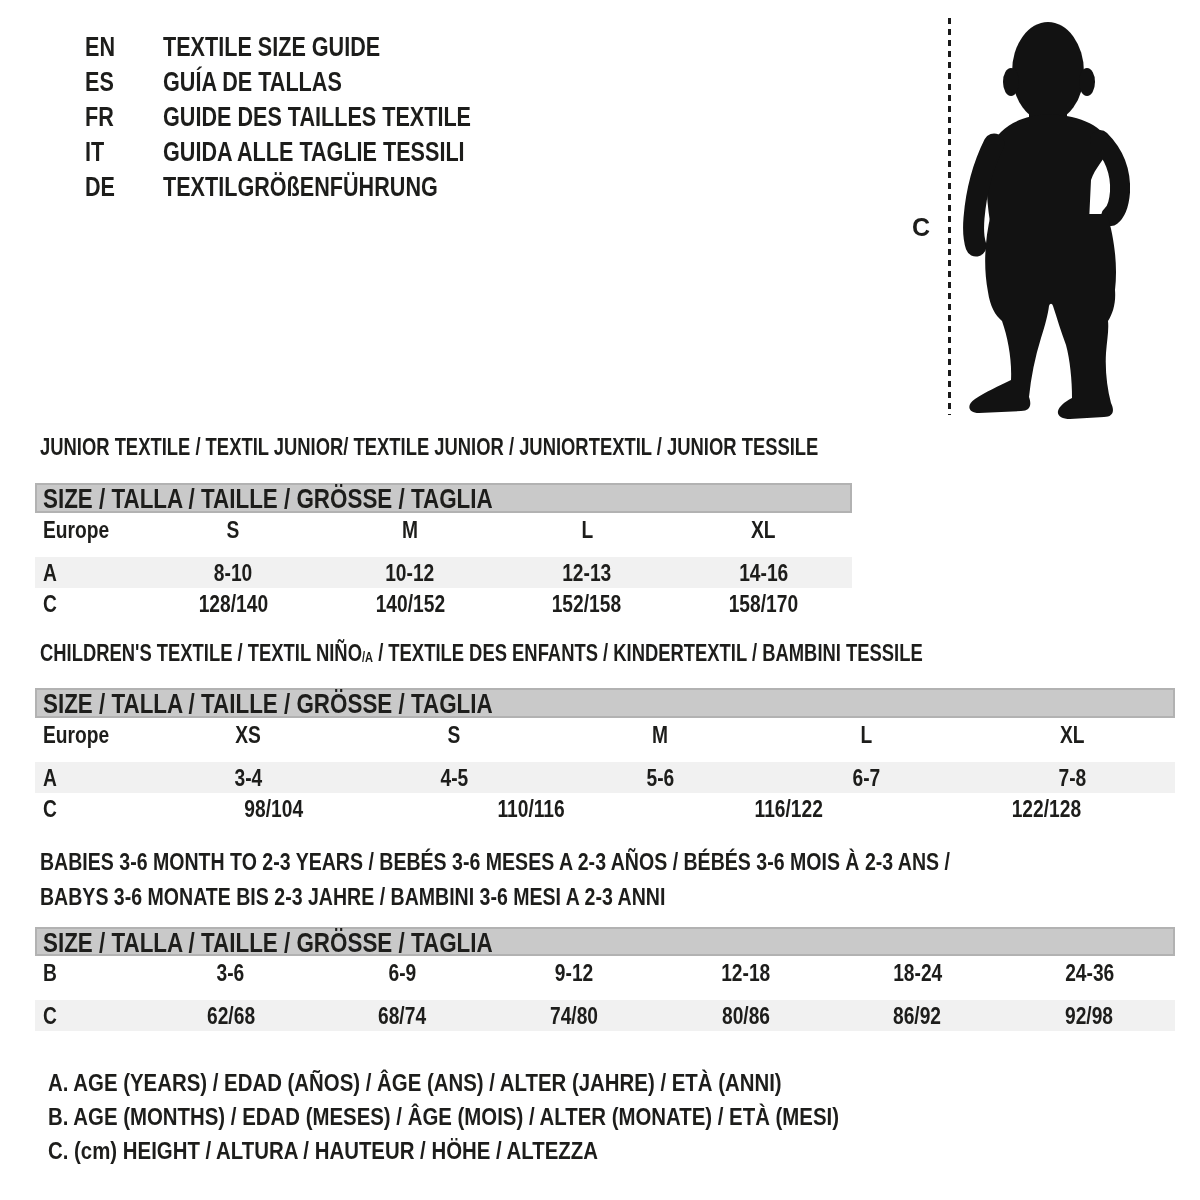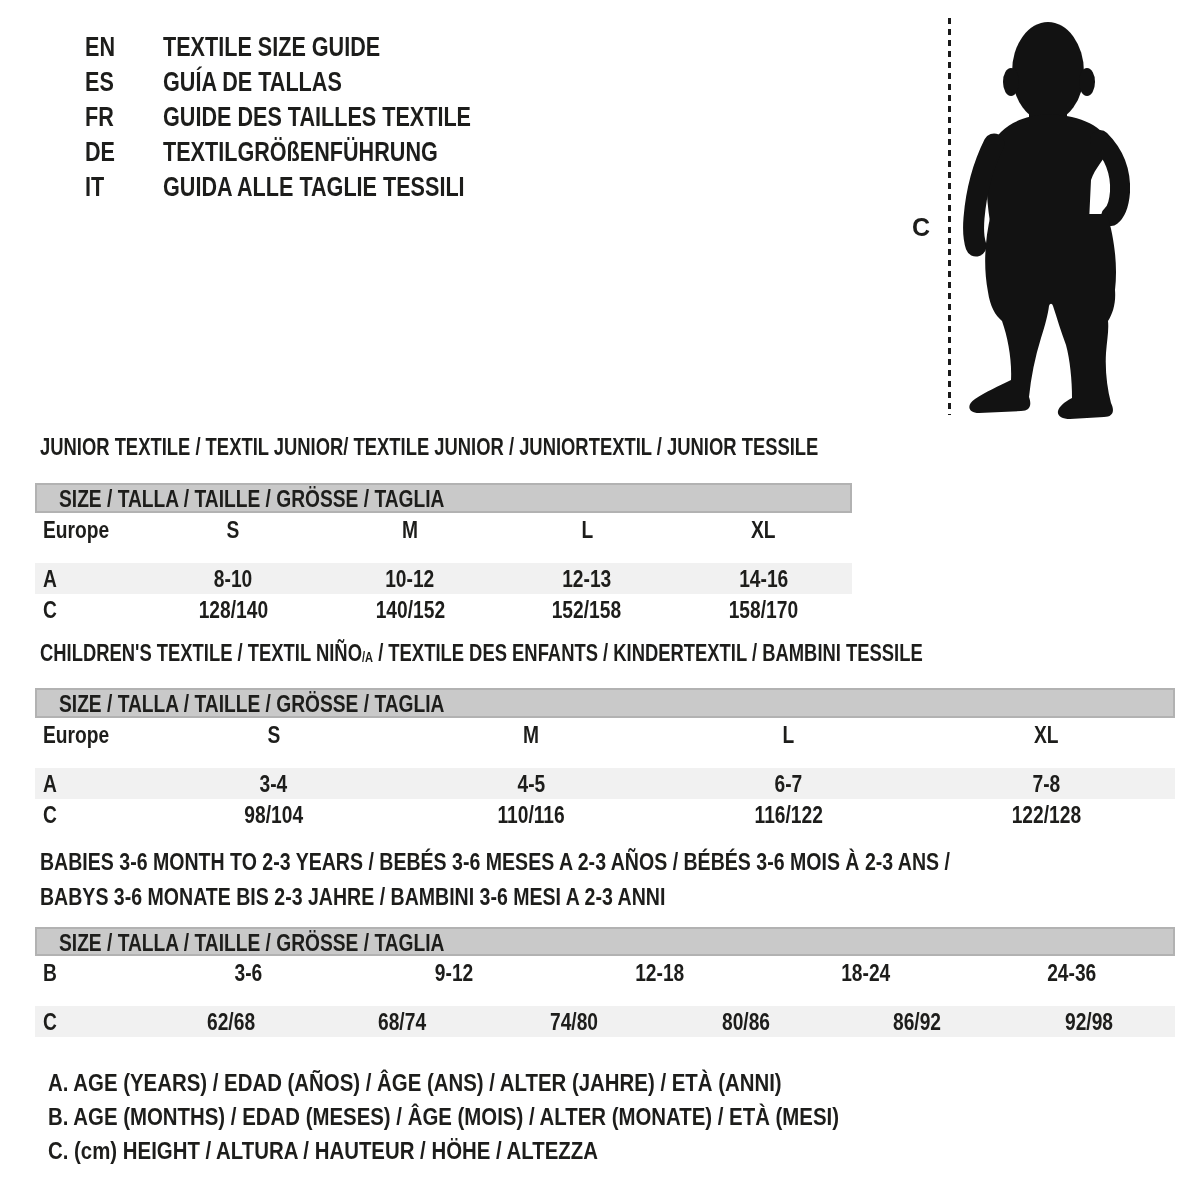--- a/index.html
+++ b/index.html
@@ -30,24 +30,24 @@
   }
   .c-label{position:absolute;left:906px;top:213px;width:30px;text-align:center;font-size:25px;}
   .baby-svg{position:absolute;left:961px;top:20px;}
 
   
   .tbl-title{position:absolute;left:40px;font-size:23px;line-height:24px;text-align:center;}
   .tbl{position:absolute;left:35px;}
   .band{
     height:30px;line-height:27px;background:#c9c9c9;
     border:2px solid #b2b2b2;box-sizing:border-box;
-    padding-left:22px;font-size:24px;
+    padding-left:6px;font-size:28px;
   }
   .trow{display:flex;height:31px;line-height:31px;font-size:24px;}
-  .trow.tall{height:50px;line-height:34px;}
+  .trow.tall{height:44px;line-height:34px;}
   .trow.stripe{background:#f1f1f1;}
   .tlabel{width:110px;padding-left:8px;box-sizing:border-box;}
   .tcell{flex:1;text-align:center;}
 
   .subsm{font-size:0.6em;position:relative;top:1px;}
 
   
   .legend-line{position:absolute;left:48px;font-size:24px;line-height:24px;}
 </style>
 </head>
@@ -62,26 +62,26 @@
     </div>
     <div class="lang-row">
       <span class="lang-code"><span class="cxL">ES</span></span>
       <span class="cxL">GUÍA DE TALLAS</span>
     </div>
     <div class="lang-row">
       <span class="lang-code"><span class="cxL">FR</span></span>
       <span class="cxL">GUIDE DES TAILLES TEXTILE</span>
     </div>
     <div class="lang-row">
+      <span class="lang-code"><span class="cxL">IT</span></span>
+      <span class="cxL">GUIDA ALLE TAGLIE TESSILI</span>
+    </div>
+    <div class="lang-row">
       <span class="lang-code"><span class="cxL">DE</span></span>
       <span class="cxL">TEXTILGRÖßENFÜHRUNG</span>
-    </div>
-    <div class="lang-row">
-      <span class="lang-code"><span class="cxL">IT</span></span>
-      <span class="cxL">GUIDA ALLE TAGLIE TESSILI</span>
     </div>
   </div>
 
   <div class="dashed-line"></div>
   <div class="c-label">C</div>
 
   <svg class="baby-svg" width="172" height="402" viewBox="0 0 172 402" fill="#121212">
     <ellipse cx="87" cy="52" rx="36" ry="50"></ellipse>
     <ellipse cx="50" cy="62" rx="8" ry="14"></ellipse>
     <ellipse cx="126" cy="62" rx="8" ry="14"></ellipse>
@@ -149,29 +149,31 @@
 
   <div class="tbl-title" style="top:641px;">
     <span class="cxL"><span>CHILDREN'S TEXTILE / TEXTIL NIÑO</span><span class="subsm">/A</span><span> / TEXTILE DES ENFANTS / KINDERTEXTIL / BAMBINI TESSILE</span></span>
   </div>
   <div class="tbl" style="top:688px;width:1140px;">
     <div class="band">
       <span class="cxL">SIZE / TALLA / TAILLE / GRÖSSE / TAGLIA</span>
     </div>
     <div class="trow tall">
       <div class="tlabel"><span class="cxL">Europe</span></div>
+      <div class="tcell"><span class="cxC">XS</span></div>
       <div class="tcell"><span class="cxC">S</span></div>
       <div class="tcell"><span class="cxC">M</span></div>
       <div class="tcell"><span class="cxC">L</span></div>
       <div class="tcell"><span class="cxC">XL</span></div>
     </div>
     <div class="trow stripe">
       <div class="tlabel"><span class="cxL">A</span></div>
       <div class="tcell"><span class="cxC">3-4</span></div>
       <div class="tcell"><span class="cxC">4-5</span></div>
+      <div class="tcell"><span class="cxC">5-6</span></div>
       <div class="tcell"><span class="cxC">6-7</span></div>
       <div class="tcell"><span class="cxC">7-8</span></div>
     </div>
     <div class="trow">
       <div class="tlabel"><span class="cxL">C</span></div>
       <div class="tcell"><span class="cxC">98/104</span></div>
       <div class="tcell"><span class="cxC">110/116</span></div>
       <div class="tcell"><span class="cxC">116/122</span></div>
       <div class="tcell"><span class="cxC">122/128</span></div>
     </div>
@@ -183,20 +185,21 @@
   <div class="tbl-title" style="top:885px;">
     <span class="cxL cx85">BABYS 3-6 MONATE BIS 2-3 JAHRE / BAMBINI 3-6 MESI A 2-3 ANNI</span>
   </div>
   <div class="tbl" style="top:927px;width:1140px;">
     <div class="band" style="height:29px;">
       <span class="cxL">SIZE / TALLA / TAILLE / GRÖSSE / TAGLIA</span>
     </div>
     <div class="trow tall">
       <div class="tlabel"><span class="cxL">B</span></div>
       <div class="tcell"><span class="cxC">3-6</span></div>
+      <div class="tcell"><span class="cxC">6-9</span></div>
       <div class="tcell"><span class="cxC">9-12</span></div>
       <div class="tcell"><span class="cxC">12-18</span></div>
       <div class="tcell"><span class="cxC">18-24</span></div>
       <div class="tcell"><span class="cxC">24-36</span></div>
     </div>
     <div class="trow stripe">
       <div class="tlabel"><span class="cxL">C</span></div>
       <div class="tcell"><span class="cxC">62/68</span></div>
       <div class="tcell"><span class="cxC">68/74</span></div>
       <div class="tcell"><span class="cxC">74/80</span></div>

